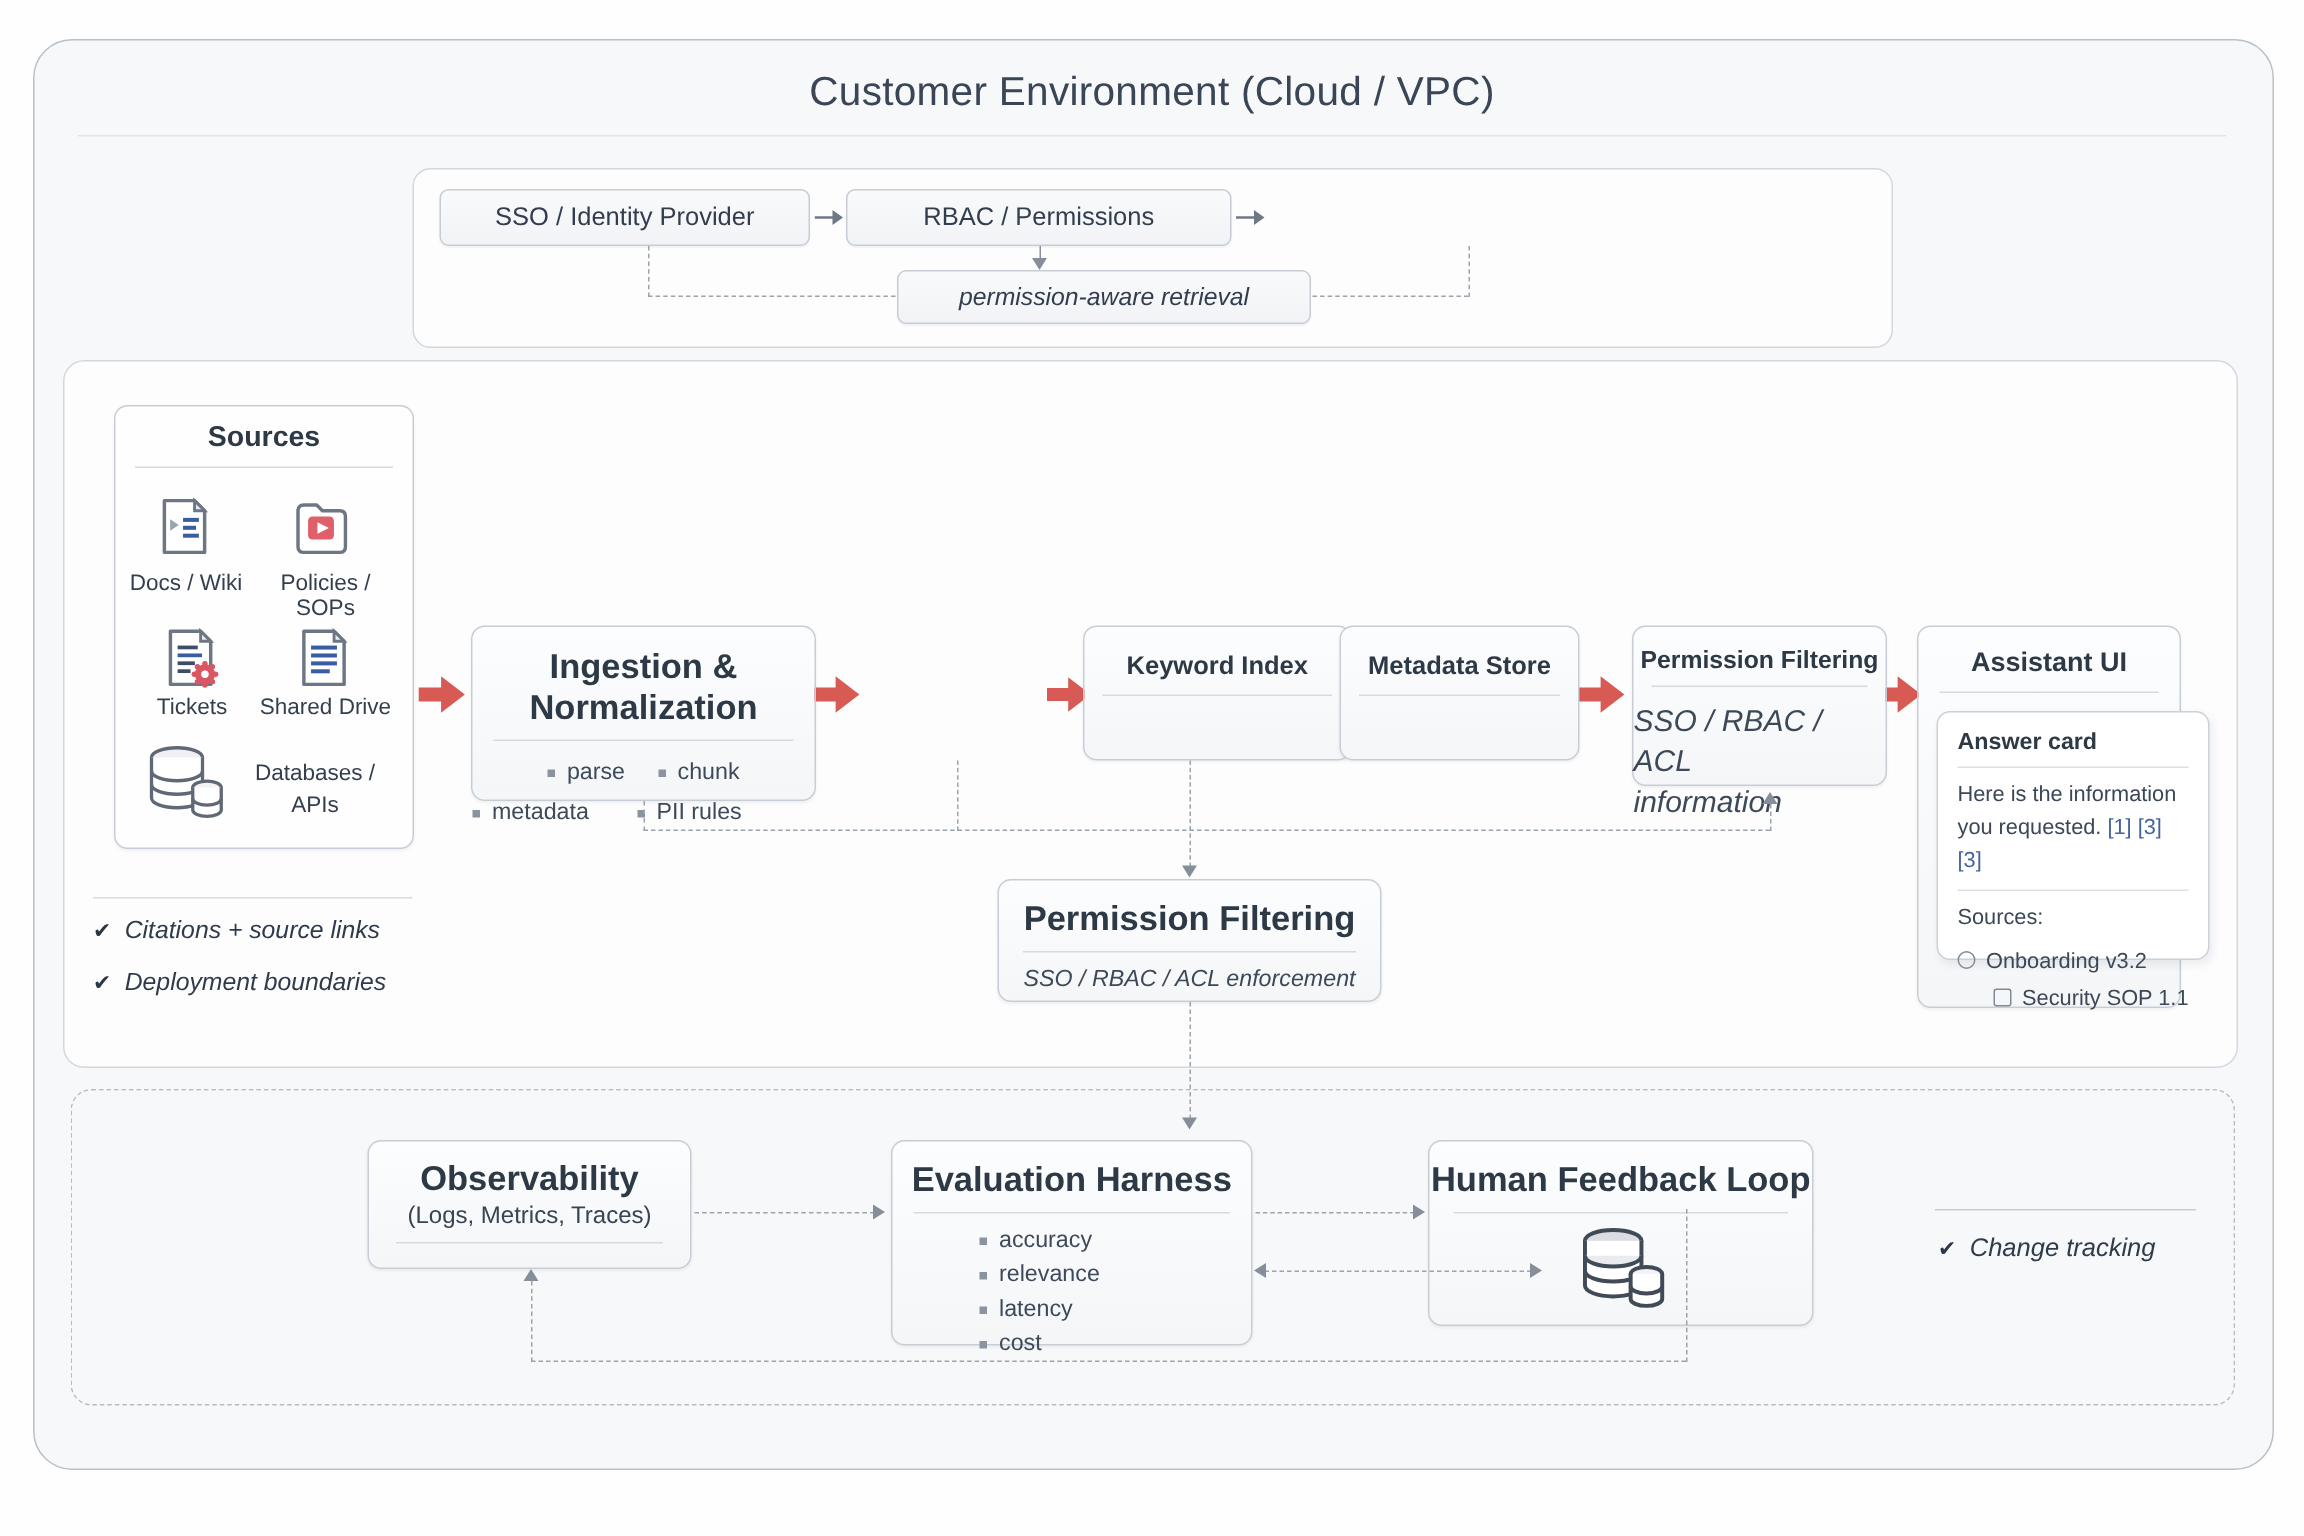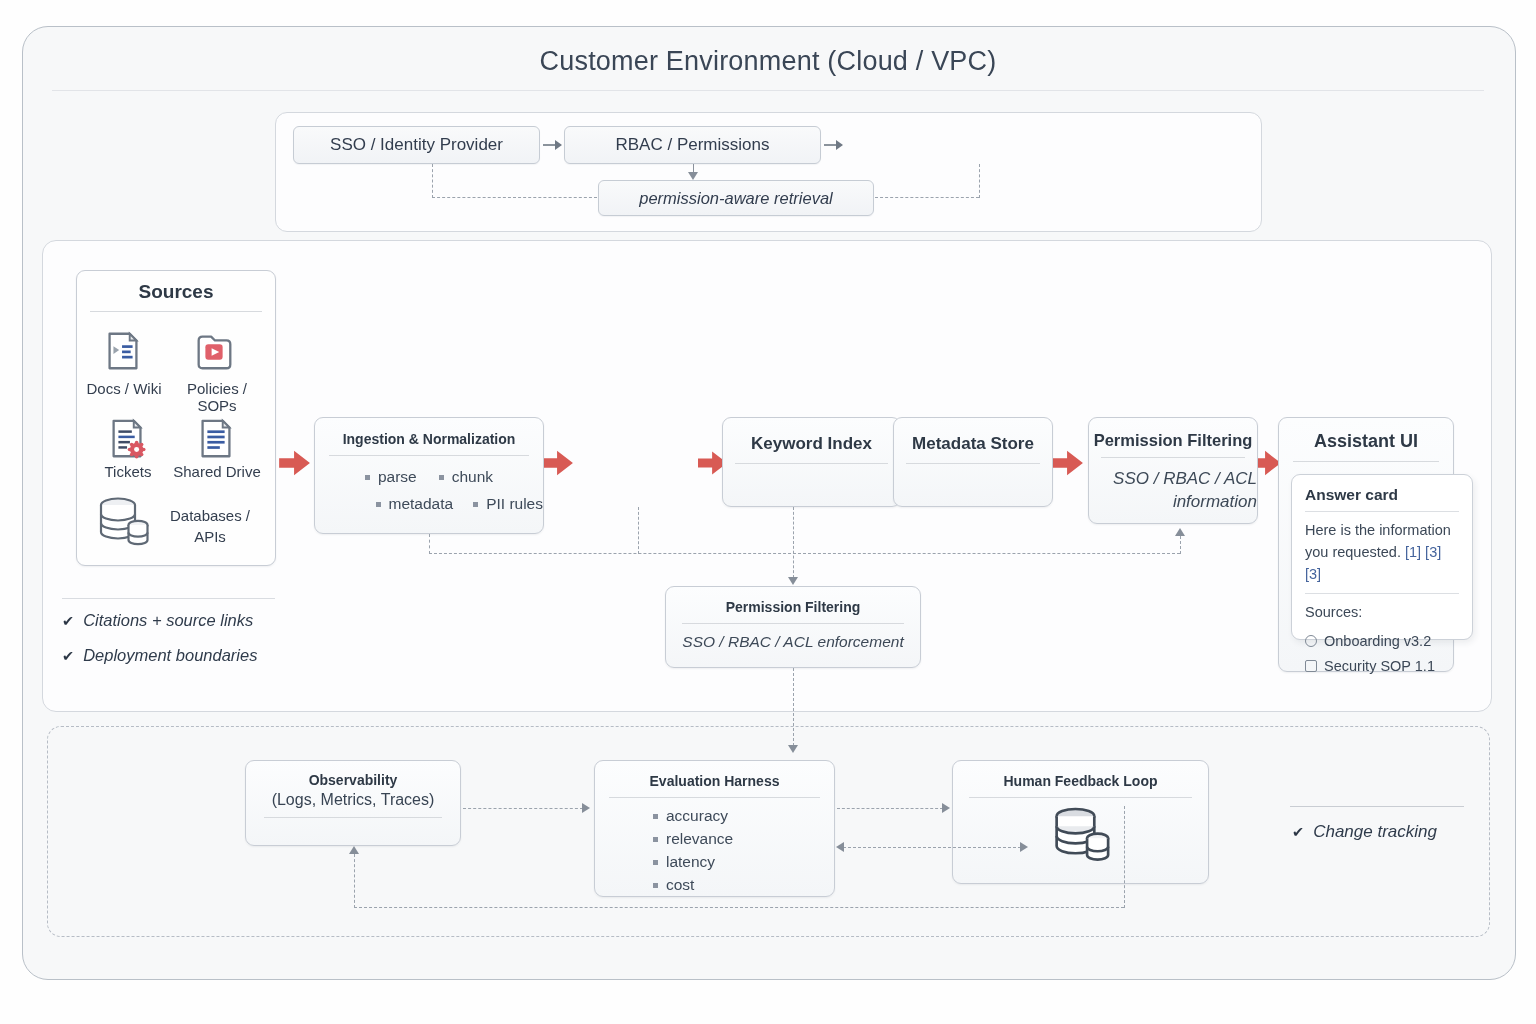--- a/index.html
+++ b/index.html
@@ -12,21 +12,21 @@
 
   .page-title{position:absolute;left:0;right:0;top:46px;text-align:center;
               font-size:27px;font-weight:400;color:#3a4656;letter-spacing:.2px;}
   .title-sep{position:absolute;left:52px;top:90px;width:1432px;height:1px;background:#e2e4e8;}
 
   .band{position:absolute;background:#fdfdfe;border:1.4px solid #d4d8de;border-radius:12px;}
 
   .node{position:absolute;background:linear-gradient(180deg,#fcfdfe,#f4f6f8);
         border:1.4px solid #c8cdd5;border-radius:9px;box-shadow:0 1px 2px rgba(45,55,70,.07);
         box-sizing:border-box;}
-  .node-title{font-weight:700;color:#2e3946;text-align:center;font-size:14px;}
+  .node-title{font-weight:700;color:#2e3946;text-align:center;font-size:23px;}
   .hrule{height:1px;background:#d7dade;}
 
   .mini-box{position:absolute;display:flex;align-items:center;justify-content:center;
             background:linear-gradient(180deg,#f9fafb,#f1f3f6);border:1.4px solid #c6ccd4;
             border-radius:6px;font-size:17px;color:#323d4e;box-shadow:0 1px 1px rgba(45,55,70,.05);
             box-sizing:border-box;}
   .italic{font-style:italic;}
 
   .dash-h{position:absolute;border-top:1.6px dashed #9ba3ad;}
   .dash-v{position:absolute;border-left:1.6px dashed #9ba3ad;}
@@ -186,21 +186,21 @@
     <div style="display:flex;justify-content:center;gap:22px;margin-bottom:9px;">
       <div class="bullet-row">
           <span class="sq"></span>
           <span>parse</span>
         </div>
       <div class="bullet-row">
           <span class="sq"></span>
           <span>chunk</span>
         </div>
     </div>
-    <div style="display:flex;justify-content:flex-end;gap:20px;">
+    <div style="display:flex;justify-content:flex-start;gap:32px;">
       <div class="bullet-row">
           <span class="sq"></span>
           <span>metadata</span>
         </div>
       <div class="bullet-row">
           <span class="sq"></span>
           <span>PII rules</span>
         </div>
     </div>
   </div>
@@ -212,21 +212,21 @@
   </div>
 
   <div class="node" style="left:893px;top:417px;width:160px;height:90px;padding-top:16px;">
     <div class="node-title" style="font-size:17px;">Metadata Store</div>
     <div class="hrule" style="margin:9px 12px 0;"></div>
   </div>
 
   <div class="node" style="left:1088px;top:417px;width:170px;height:107px;padding-top:13px;">
     <div class="node-title" style="font-size:16.5px;">Permission Filtering</div>
     <div class="hrule" style="margin:7px 12px 10px;"></div>
-    <div class="italic" style="text-align:right;font-size:17px;color:#3d4957;line-height:1.35;">
+    <div class="italic" style="text-align:left;font-size:20px;color:#3d4957;line-height:1.35;">
       <div>SSO / RBAC / ACL</div>
       <div>information</div>
     </div>
   </div>
 
   <div class="node" style="left:1278px;top:417px;width:176px;height:255px;padding-top:13px;">
     <div class="node-title" style="font-size:18px;">Assistant UI</div>
     <div class="hrule" style="margin:9px 14px 0;"></div>
   </div>
 
@@ -236,21 +236,21 @@
     <div class="ac-body">
       <span>Here is the information</span><br>
       <span>you requested.</span>
       <span class="cite">[1] [3] [3]</span>
     </div>
     <div class="hrule" style="margin:8px 0 8px;background:#dcdfe3;"></div>
     <div class="ac-body">Sources:</div>
     <div class="ac-body" style="margin-top:7px;">
       <span class="radio"></span><span>Onboarding v3.2</span>
     </div>
-    <div class="ac-body" style="margin-top:3px;">
+    <div class="ac-body" style="margin-top:3px;text-align:right;">
       <span class="chkbox"></span><span>Security SOP 1.1</span>
     </div>
   </div>
 
   <div class="dash-v" style="left:429px;top:534px;height:20px;"></div>
   <div class="dash-h" style="left:429px;top:553px;width:751px;"></div>
   <div class="dash-v" style="left:638px;top:507px;height:47px;"></div>
   <div class="dash-v" style="left:793px;top:507px;height:71px;"></div>
   <div class="ah ah-down" style="left:788px;top:577px;"></div>
   <div class="dash-v" style="left:1180px;top:536px;height:18px;"></div>

